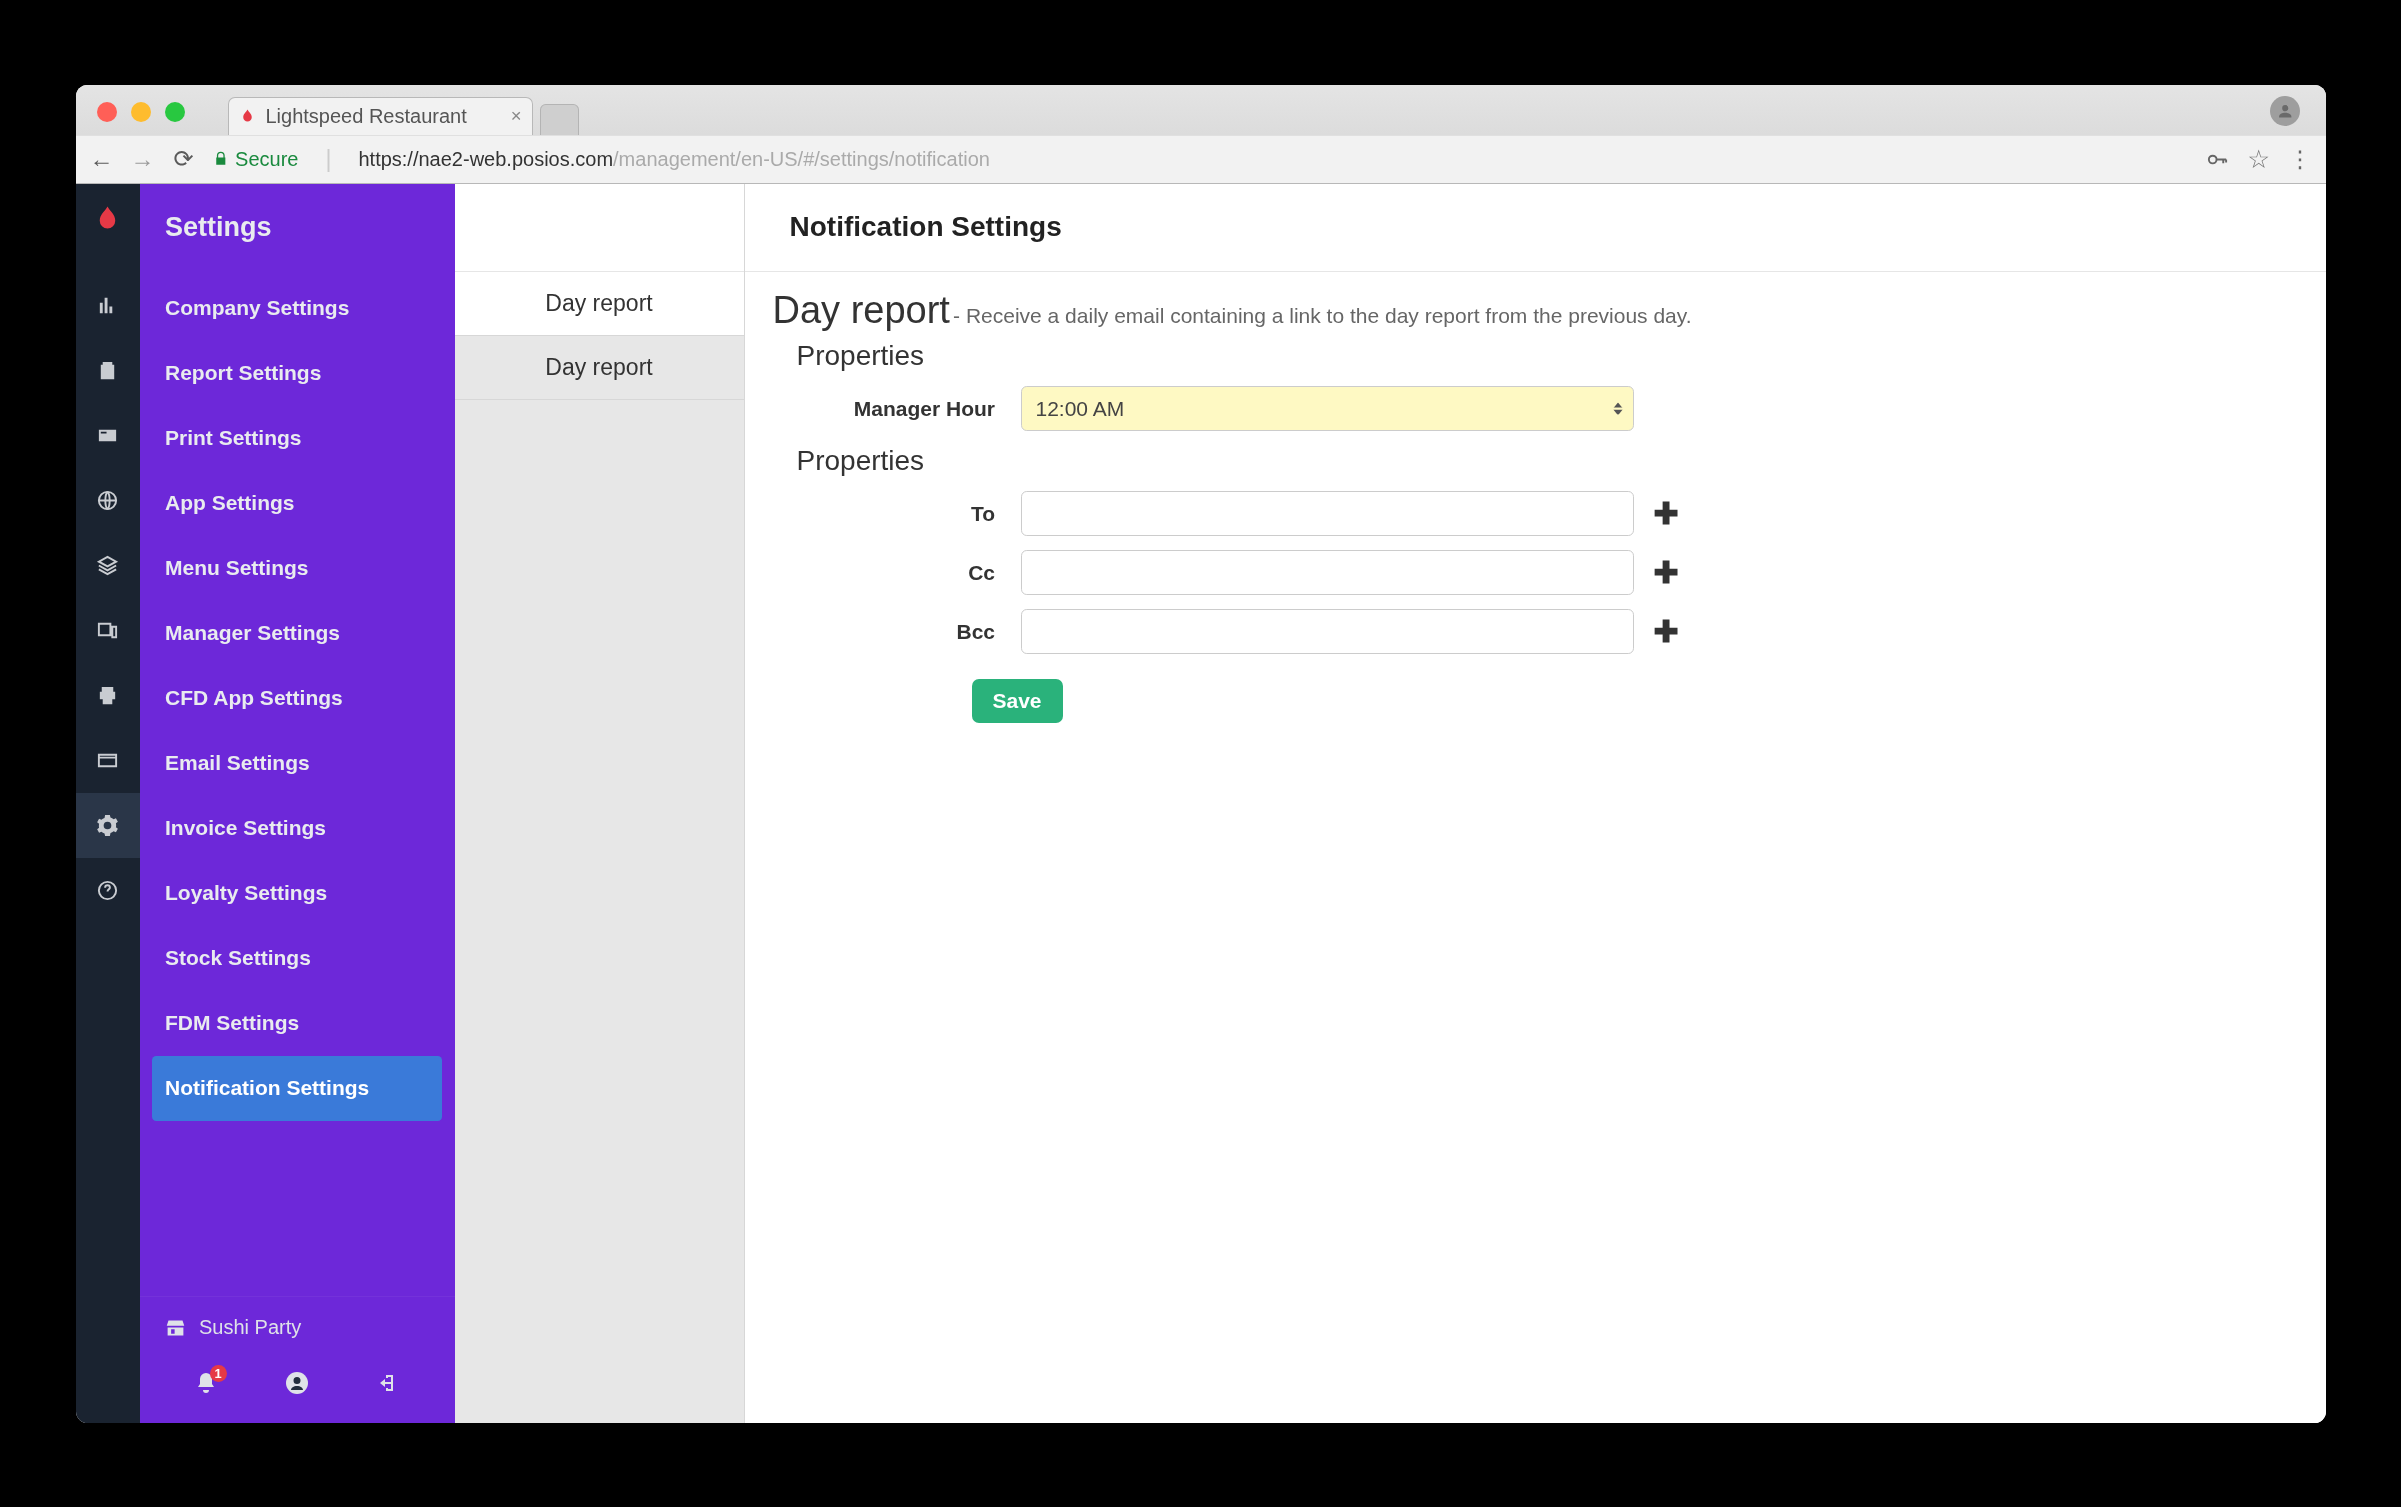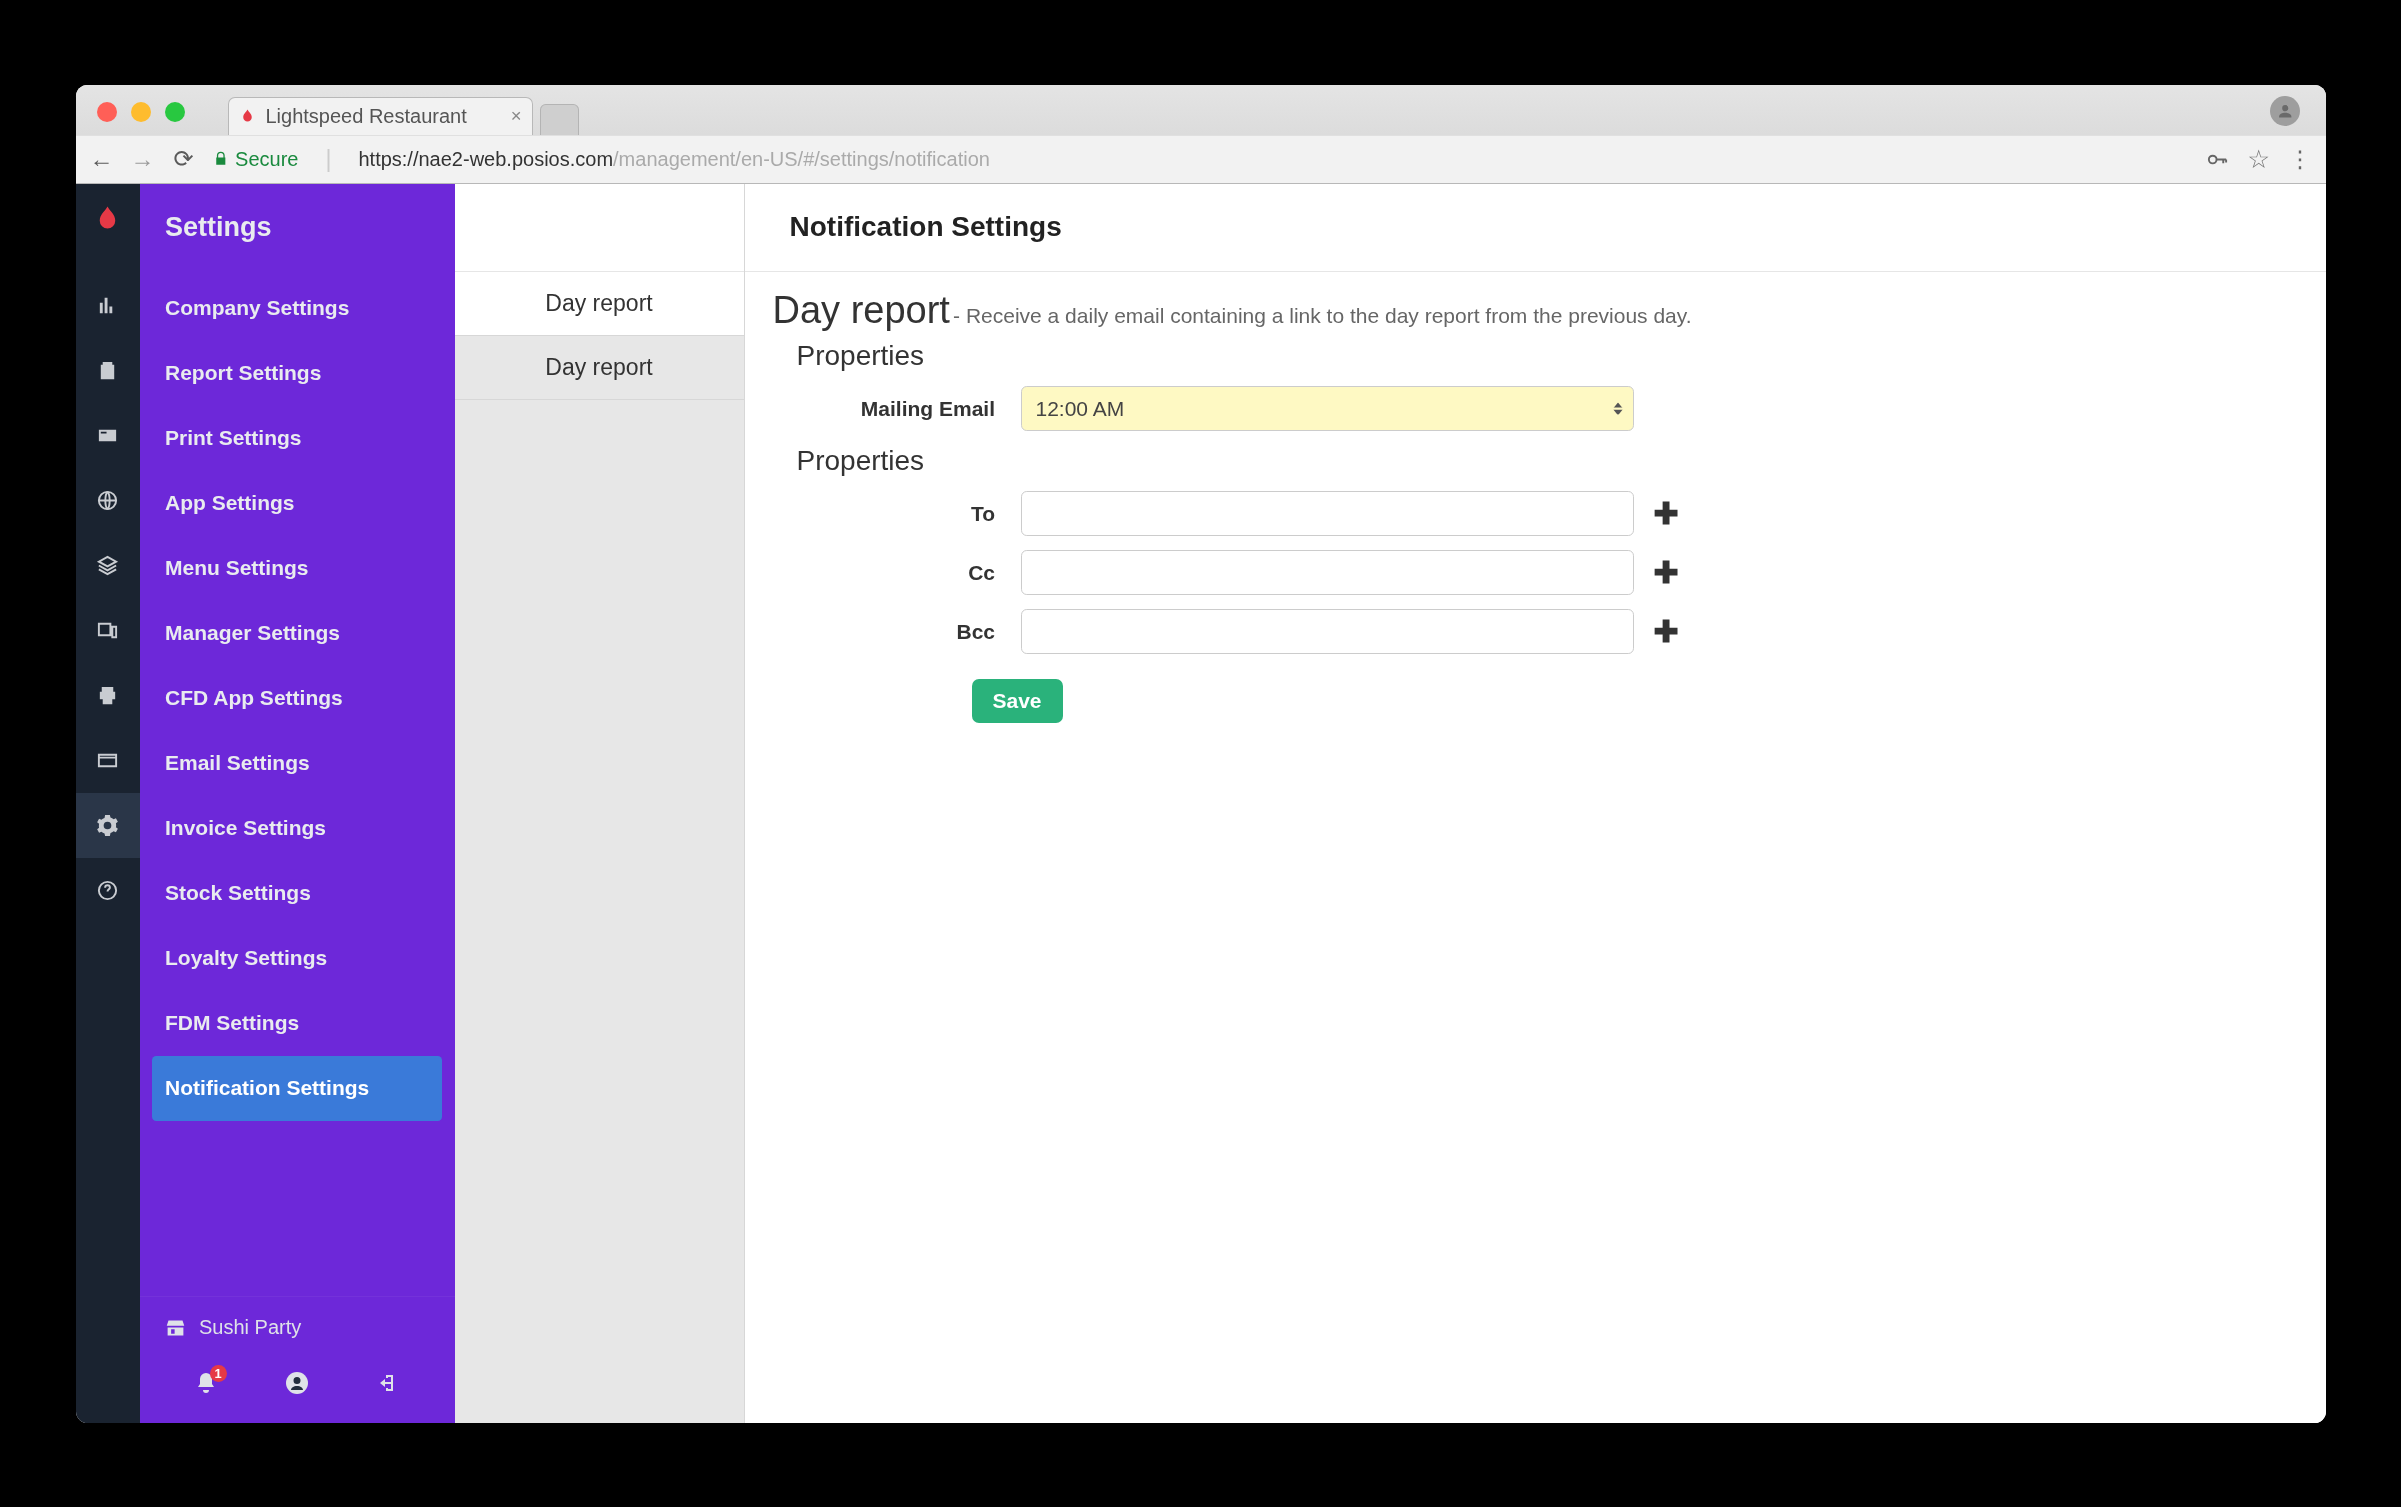--- a/index.html
+++ b/index.html
@@ -480,22 +480,22 @@
       <div class="sidebar-title">Settings</div>
       <div class="side-item">Company Settings</div>
       <div class="side-item">Report Settings</div>
       <div class="side-item">Print Settings</div>
       <div class="side-item">App Settings</div>
       <div class="side-item">Menu Settings</div>
       <div class="side-item">Manager Settings</div>
       <div class="side-item">CFD App Settings</div>
       <div class="side-item">Email Settings</div>
       <div class="side-item">Invoice Settings</div>
+      <div class="side-item">Loyalty Settings</div>
       <div class="side-item">Stock Settings</div>
-      <div class="side-item">Loyalty Settings</div>
       <div class="side-item">FDM Settings</div>
       <div class="side-item inset active">Notification Settings</div>
 
       <div class="sidebar-bottom">
         <div class="establishment">
           <svg viewBox="0 0 24 24">
               <path d="M4 4h16l2 6H2l2-6zm-1 8h18v9H3v-9zm4 2v5h4v-5H7z"></path>
             </svg>
           <span>Sushi Party</span>
         </div>
@@ -529,21 +529,21 @@
 
     <div class="content">
       <div class="content-header">Notification Settings</div>
       <div class="content-body">
         <div style="margin-bottom:4.3px">
           <span class="section-title">Day report</span>
           <span class="section-sub"> - Receive a daily email containing a link to the day report from the previous day.</span>
         </div>
         <div class="sub-heading">Properties</div>
         <div class="form-row">
-          <div class="form-label bold">Mailing Email</div>
+          <div class="form-label bold">Manager Hour</div>
           <div class="select">
             <span>12:00 AM</span>
             <span class="chev">
               <svg width="10" height="5.7" viewBox="0 0 10 6">
                   <path d="M0 6l5-6 5 6z" fill="#555"></path>
                 </svg>
               <svg width="10" height="5.7" viewBox="0 0 10 6">
                   <path d="M0 0l5 6 5-6z" fill="#555"></path>
                 </svg>
             </span>

